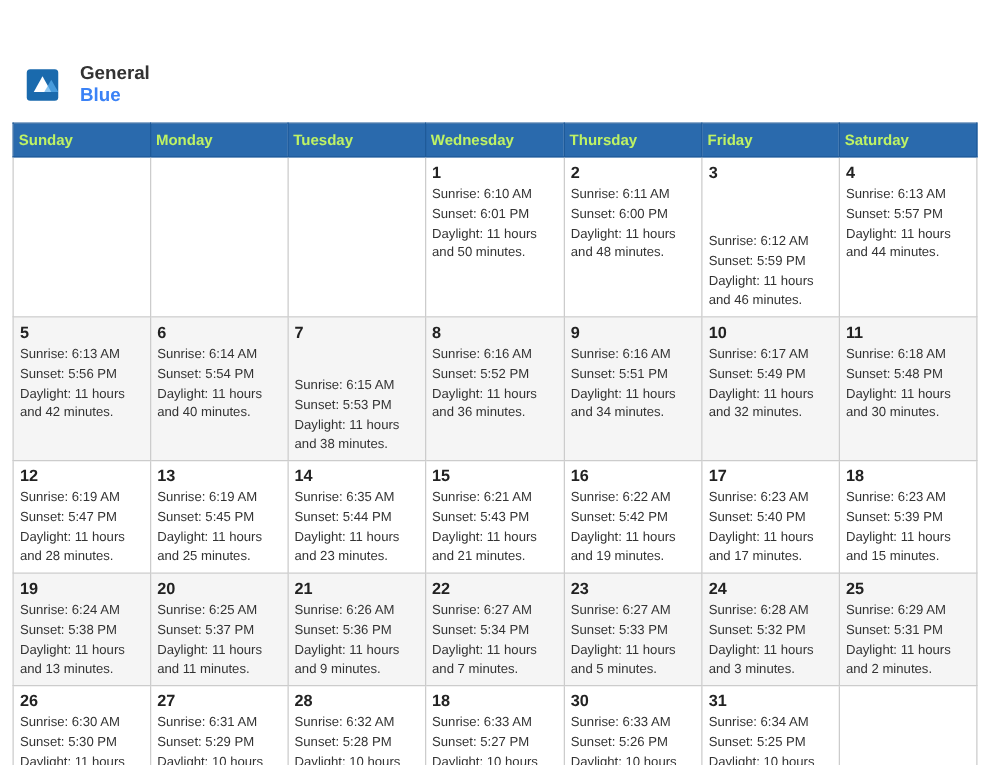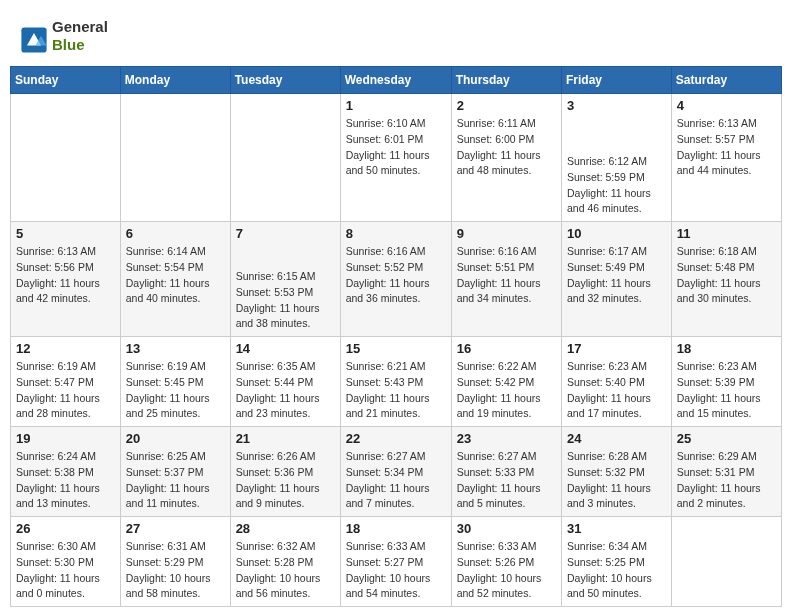--- a/index.html
+++ b/index.html
@@ -11,30 +11,31 @@
       padding: 10px;
     }
     .header {
       display: flex;
       align-items: flex-start;
       justify-content: space-between;
       padding: 8px 10px 4px 10px;
     }
     .logo {
       display: flex;
-      align-items: flex-end;
-      gap: 4px;
+      align-items: center;
+      gap: 16px;
+      margin-top: 32px;
     }
     .logo-text {
       font-size: 15px;
       font-weight: bold;
       line-height: 1.2;
     }
     .logo-general { color: #333; }
-    .logo-blue { color: #4d7c0f; }
+    .logo-blue { color: #3b82f6; }
     .logo-icon {
       width: 28px;
       height: 28px;
     }
     .title-block {
       text-align: right;
     }
     .month-title {
       font-size: 32px;
       font-weight: bold;
@@ -46,21 +47,21 @@
       margin-top: 2px;
     }
     .calendar {
       width: 100%;
       border-collapse: collapse;
       margin-top: 8px;
       font-size: 11px;
     }
     .calendar th {
       background: #2a6aad;
-      color: #ffffff;
+      color: #bef264;
       padding: 6px 4px;
       text-align: left;
       font-size: 12px;
       font-weight: bold;
       border: 1px solid #1e5a99;
     }
     .calendar td {
       border: 1px solid #ccc;
       vertical-align: top;
       padding: 4px 5px;

